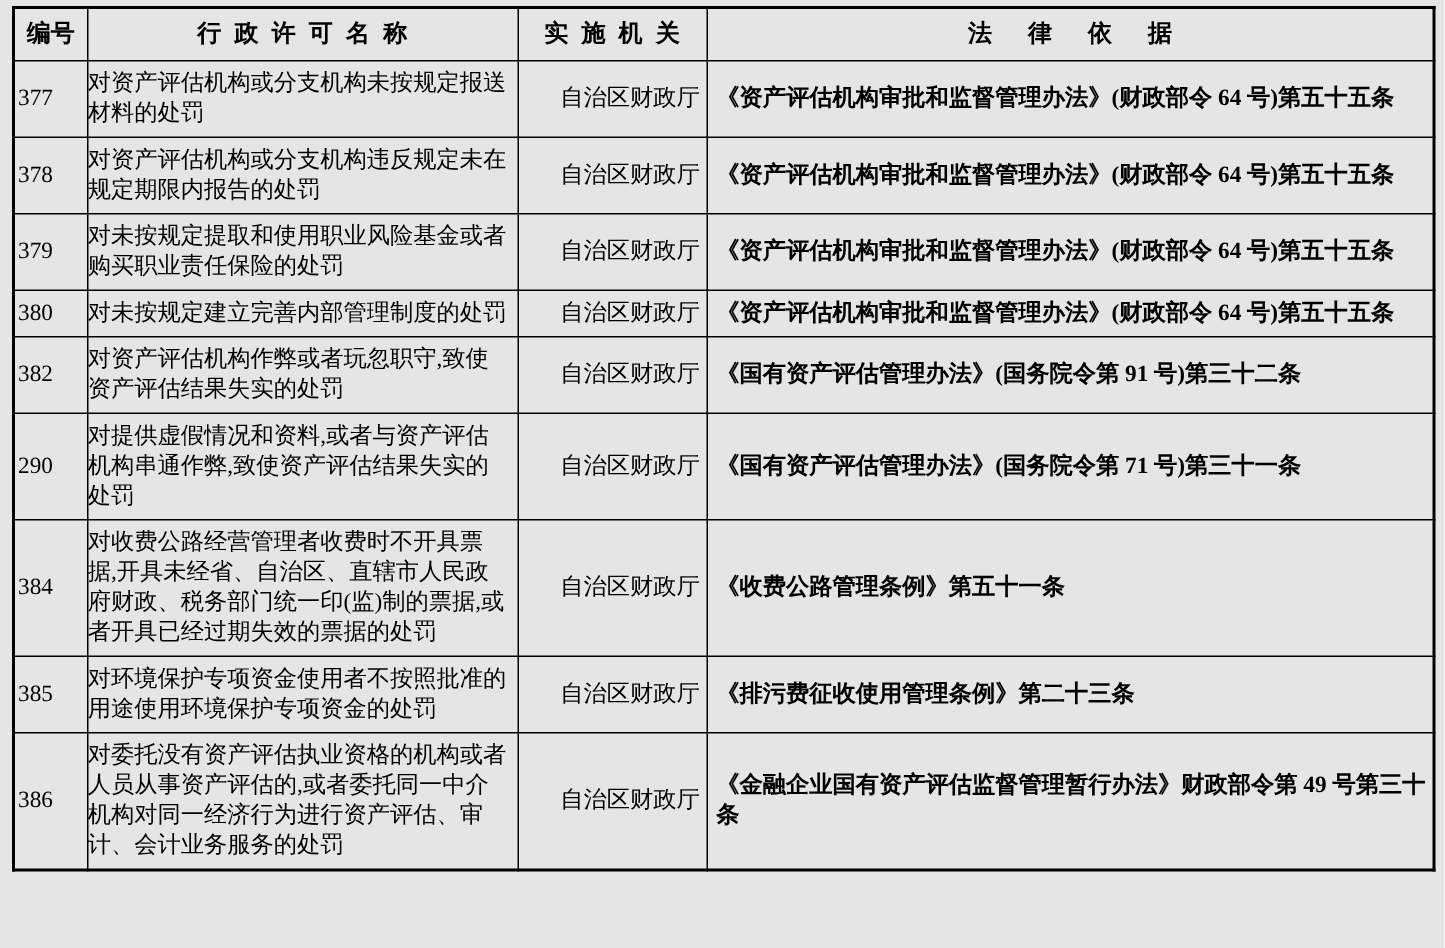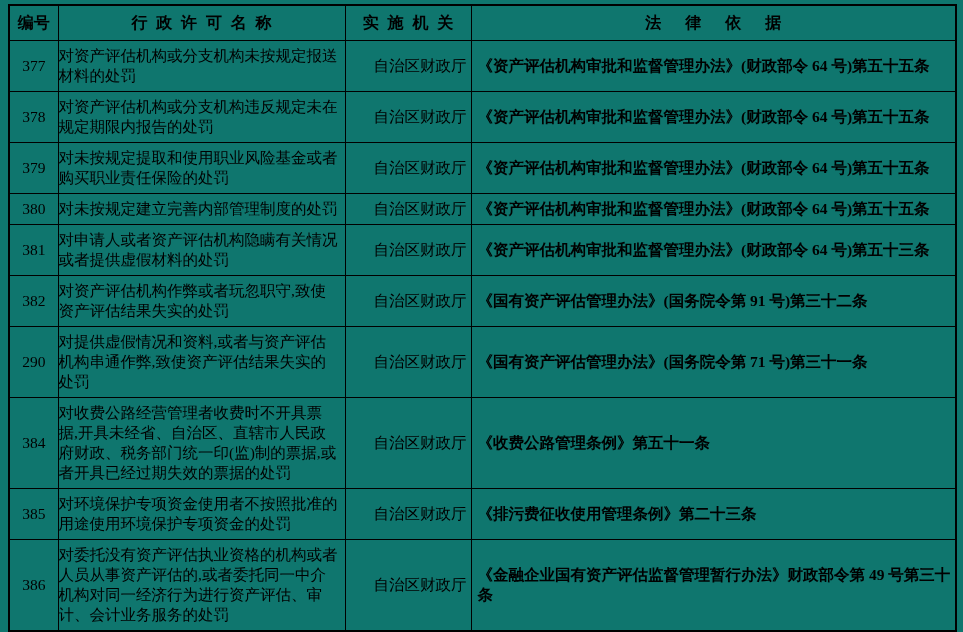--- a/index.html
+++ b/index.html
@@ -7,21 +7,21 @@
     padding: 0;
     background: #ffffff;
     color: #000000;
     font-family: "Liberation Serif", "DejaVu Serif", serif;
   }
   .page {
     width: 963px;
     height: 632px;
     box-sizing: border-box;
     padding: 4px 8px 0 8px;
-    background: #0f766e;
+    background: #e5e5e5;
     overflow: hidden;
   }
   table.permits {
     border-collapse: collapse;
     table-layout: fixed;
     width: 947px;
     border: 2px solid #000000;
   }
   table.permits th,
   table.permits td {
@@ -41,21 +41,21 @@
   th.th-spread {
     letter-spacing: 0.55em;
     text-indent: 0.55em;
     margin-top: 40px;
   }
   th.th-wide-spread {
     letter-spacing: 1.5em;
     text-indent: 1.5em;
   }
   td.cell-id {
-    text-align: center;
+    text-align: left;
     padding: 5px 2px;
     font-size: 15px;
   }
   td.cell-name {
     text-align: left;
     padding: 5px 4px 5px 0;
   }
   td.cell-agency {
     text-align: right;
     padding: 5px 4px 5px 8px;
@@ -104,26 +104,20 @@
         <td class="cell-agency">自治区财政厅</td>
         <td class="cell-legal">《资产评估机构审批和监督管理办法》(财政部令 64 号)第五十五条</td>
       </tr>
       <tr>
         <td class="cell-id">380</td>
         <td class="cell-name">对未按规定建立完善内部管理制度的处罚</td>
         <td class="cell-agency">自治区财政厅</td>
         <td class="cell-legal">《资产评估机构审批和监督管理办法》(财政部令 64 号)第五十五条</td>
       </tr>
       <tr>
-        <td class="cell-id">381</td>
-        <td class="cell-name">对申请人或者资产评估机构隐瞒有关情况或者提供虚假材料的处罚</td>
-        <td class="cell-agency">自治区财政厅</td>
-        <td class="cell-legal">《资产评估机构审批和监督管理办法》(财政部令 64 号)第五十三条</td>
-      </tr>
-      <tr>
         <td class="cell-id">382</td>
         <td class="cell-name">对资产评估机构作弊或者玩忽职守,致使资产评估结果失实的处罚</td>
         <td class="cell-agency">自治区财政厅</td>
         <td class="cell-legal">《国有资产评估管理办法》(国务院令第 91 号)第三十二条</td>
       </tr>
       <tr>
         <td class="cell-id">290</td>
         <td class="cell-name">对提供虚假情况和资料,或者与资产评估机构串通作弊,致使资产评估结果失实的处罚</td>
         <td class="cell-agency">自治区财政厅</td>
         <td class="cell-legal">《国有资产评估管理办法》(国务院令第 71 号)第三十一条</td>

